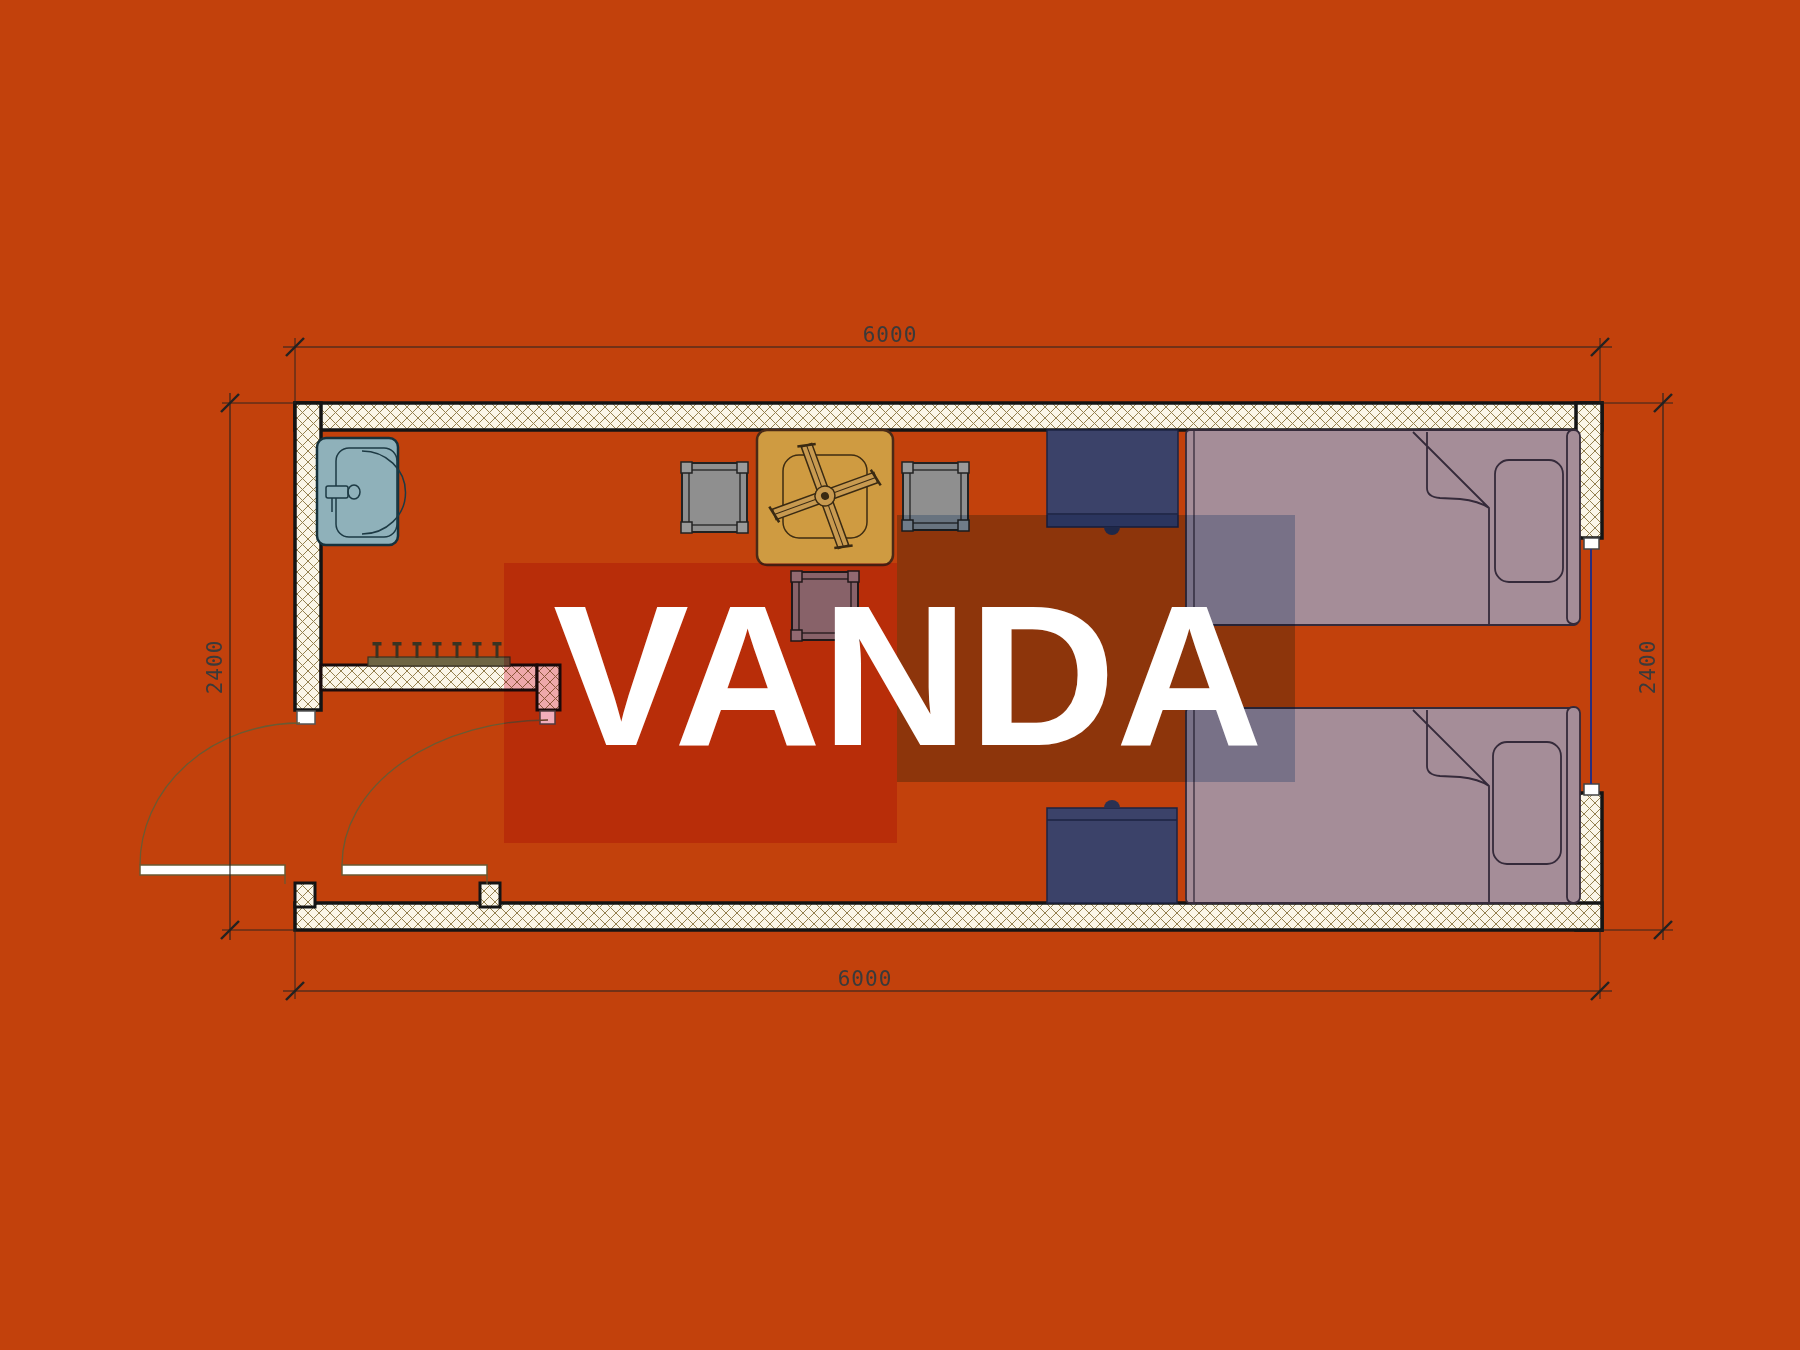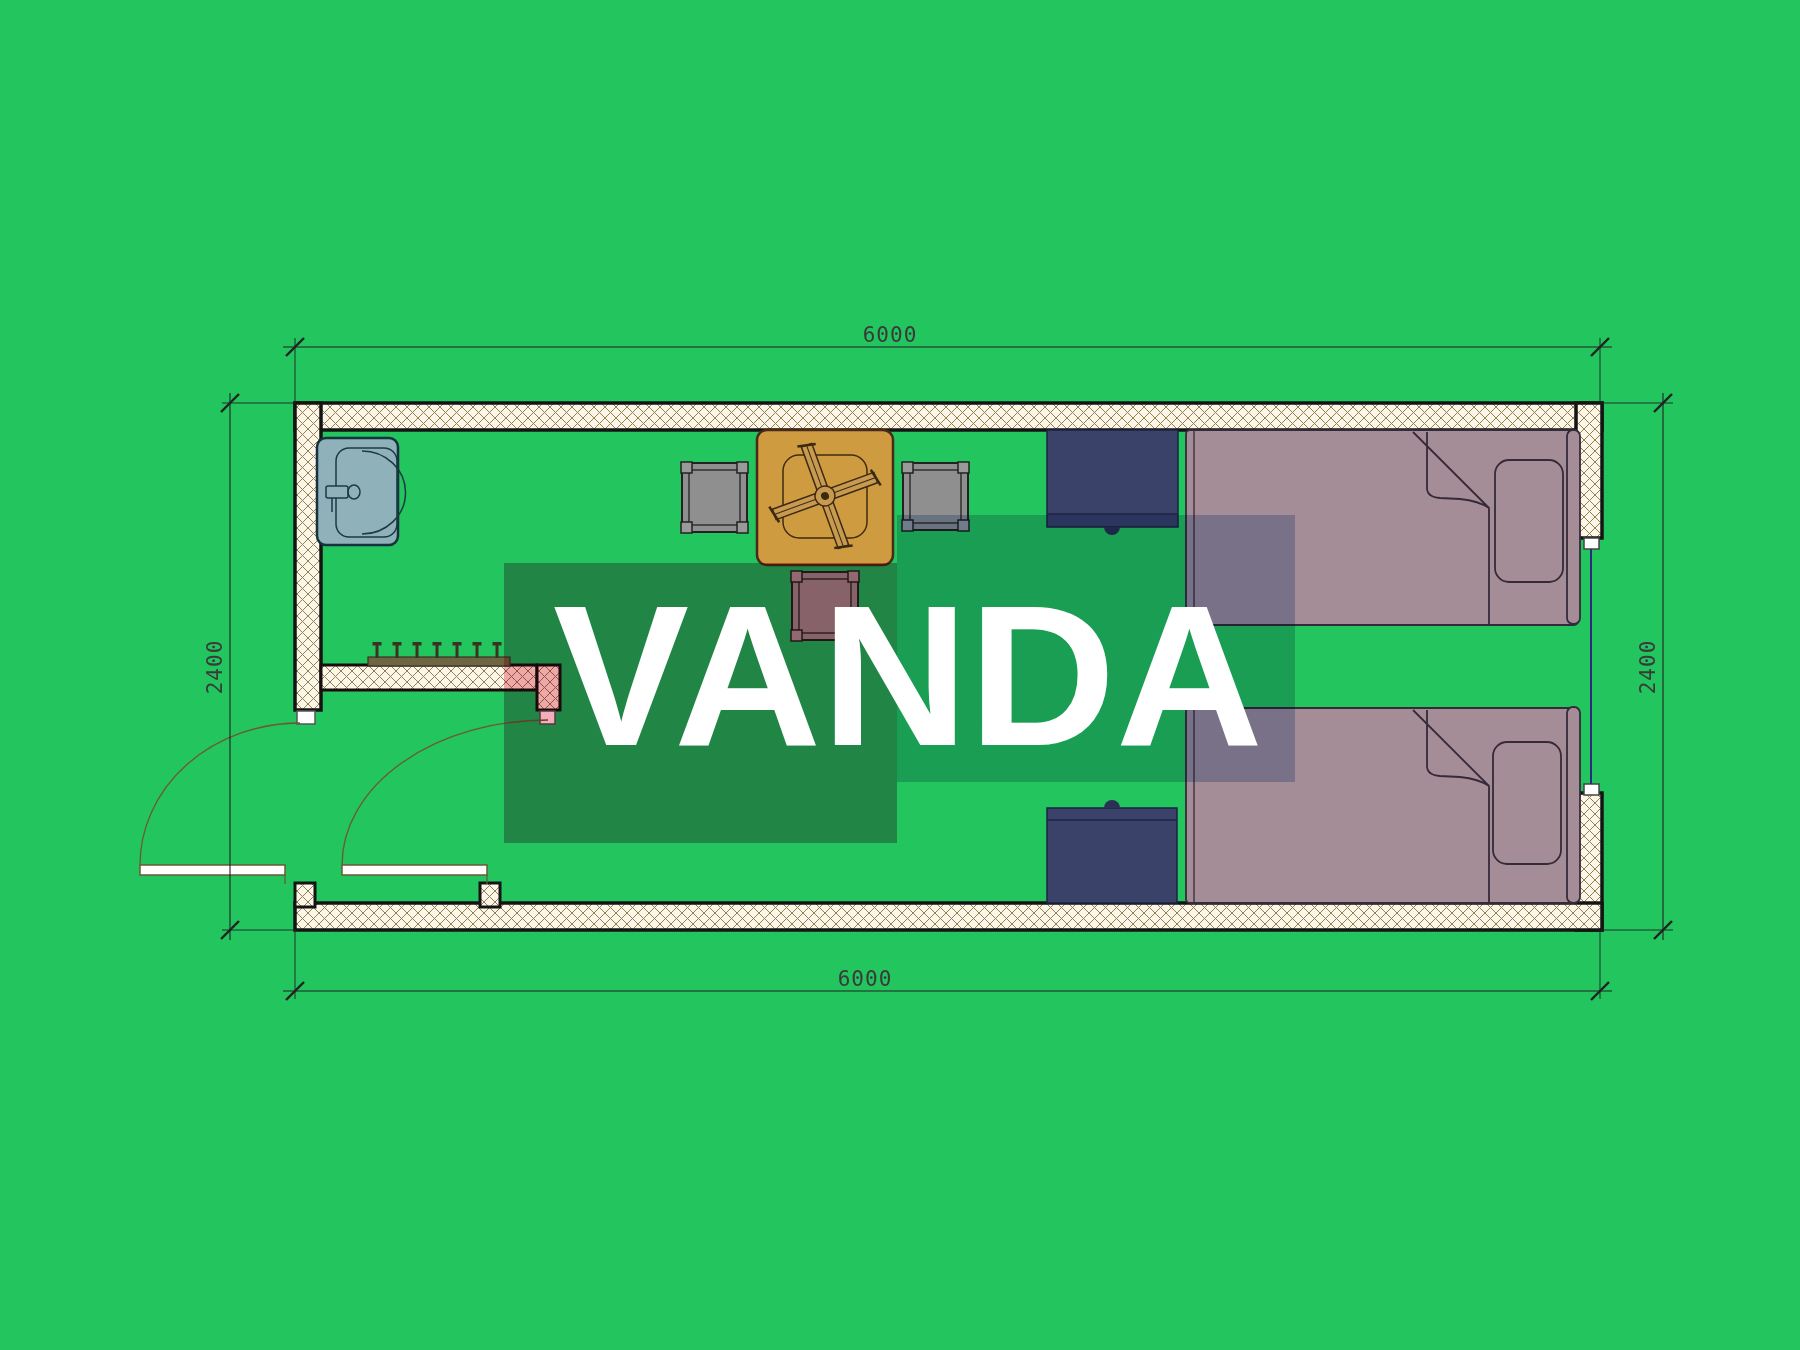--- a/index.html
+++ b/index.html
@@ -1,16 +1,16 @@
 <!DOCTYPE html>
 <html><head>
 <meta charset="utf-8">
 <style>
   html,body{margin:0;padding:0;background:#ffffff;}
-  #canvas{position:relative;width:1800px;height:1350px;background:#22c55e;overflow:hidden;
+  #canvas{position:relative;width:1800px;height:1350px;background:#c2410c;overflow:hidden;
           font-family:"DejaVu Sans Mono", monospace;}
   svg text.dim{font-family:"DejaVu Sans Mono", monospace;font-size:21px;fill:#3a3a3a;letter-spacing:1px;}
   svg text.brand{font-family:"Liberation Sans", sans-serif;font-weight:bold;fill:#ffffff;}
 </style>
 </head>
 <body>
 
 <div id="canvas">
 <svg width="1800" height="1350" viewBox="0 0 1800 1350" xmlns="http://www.w3.org/2000/svg">
   <defs>

